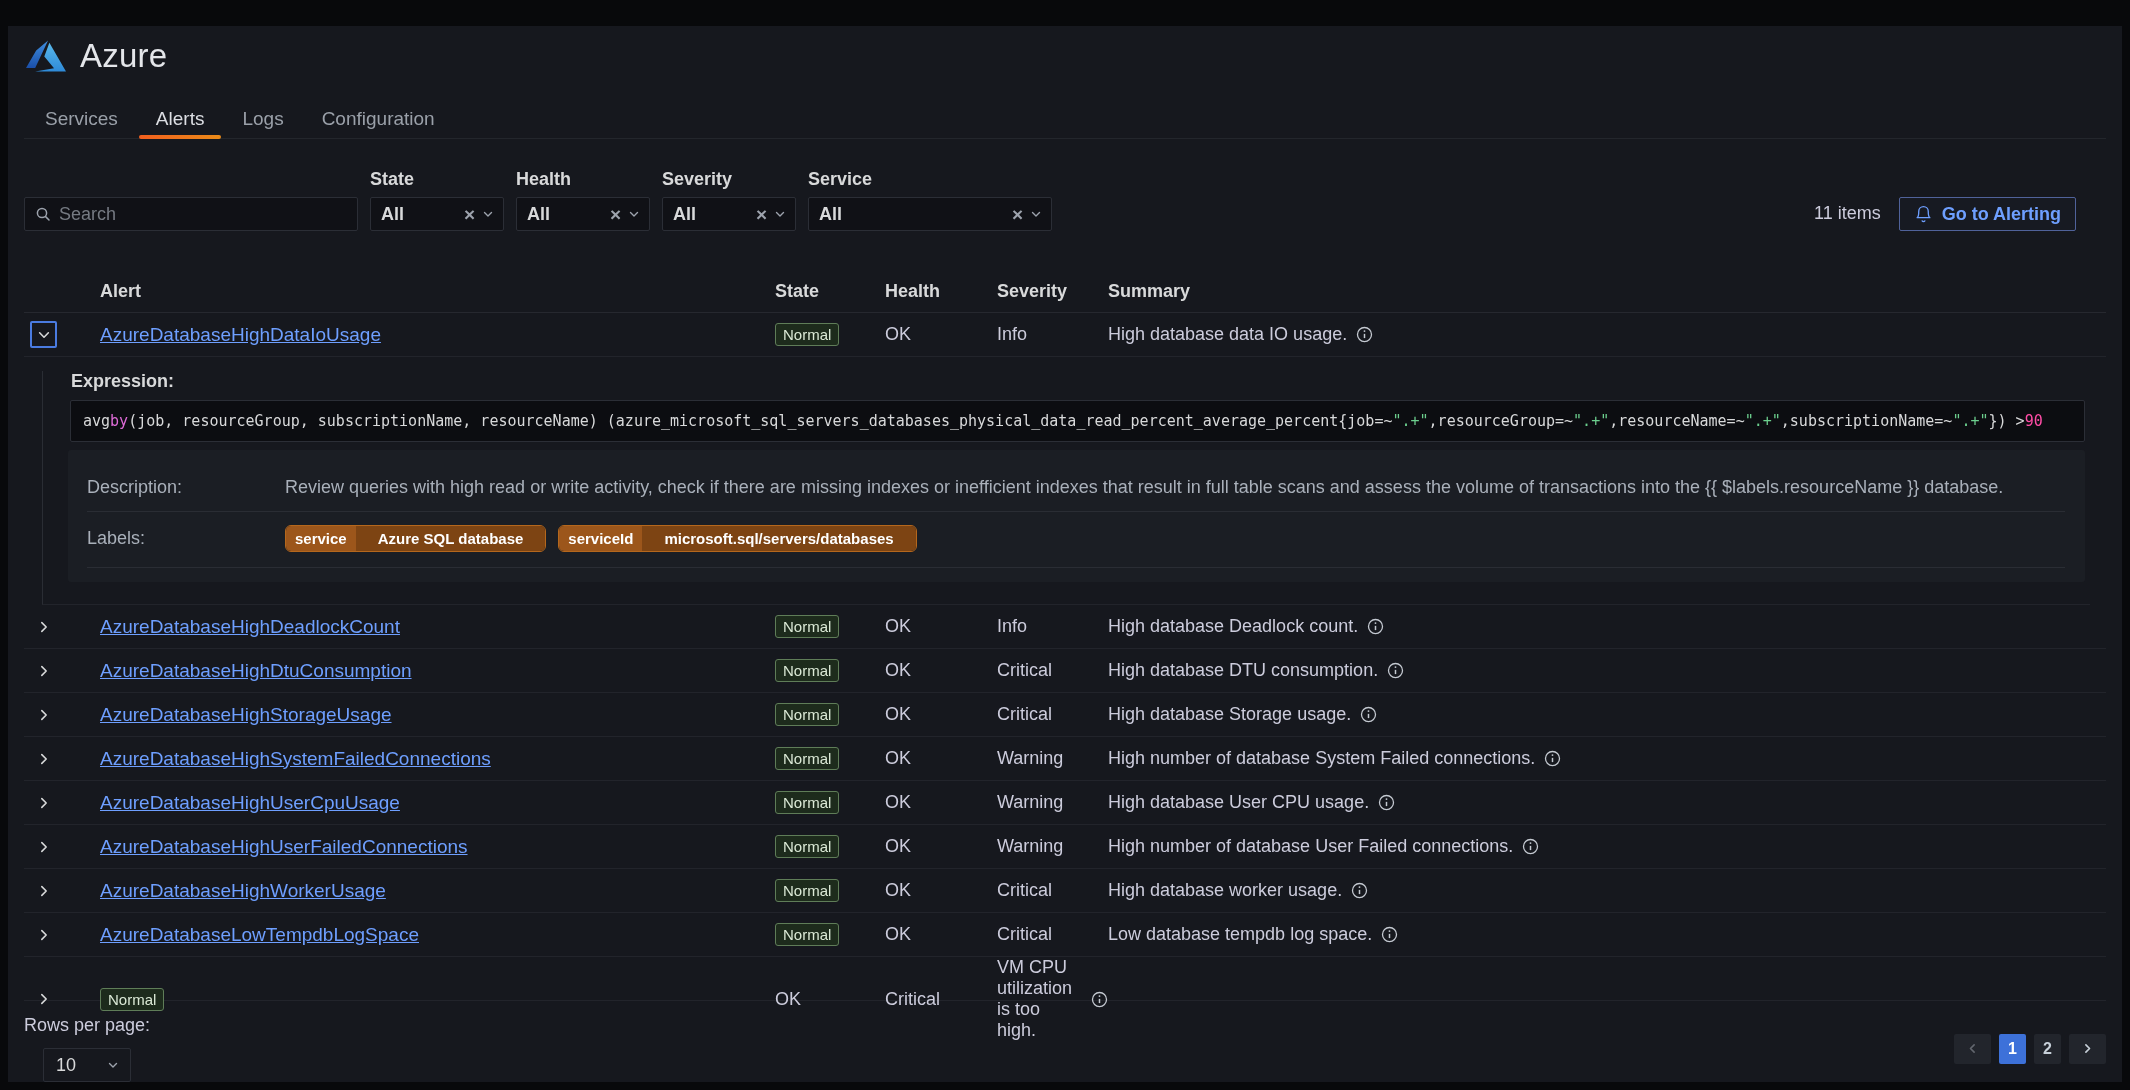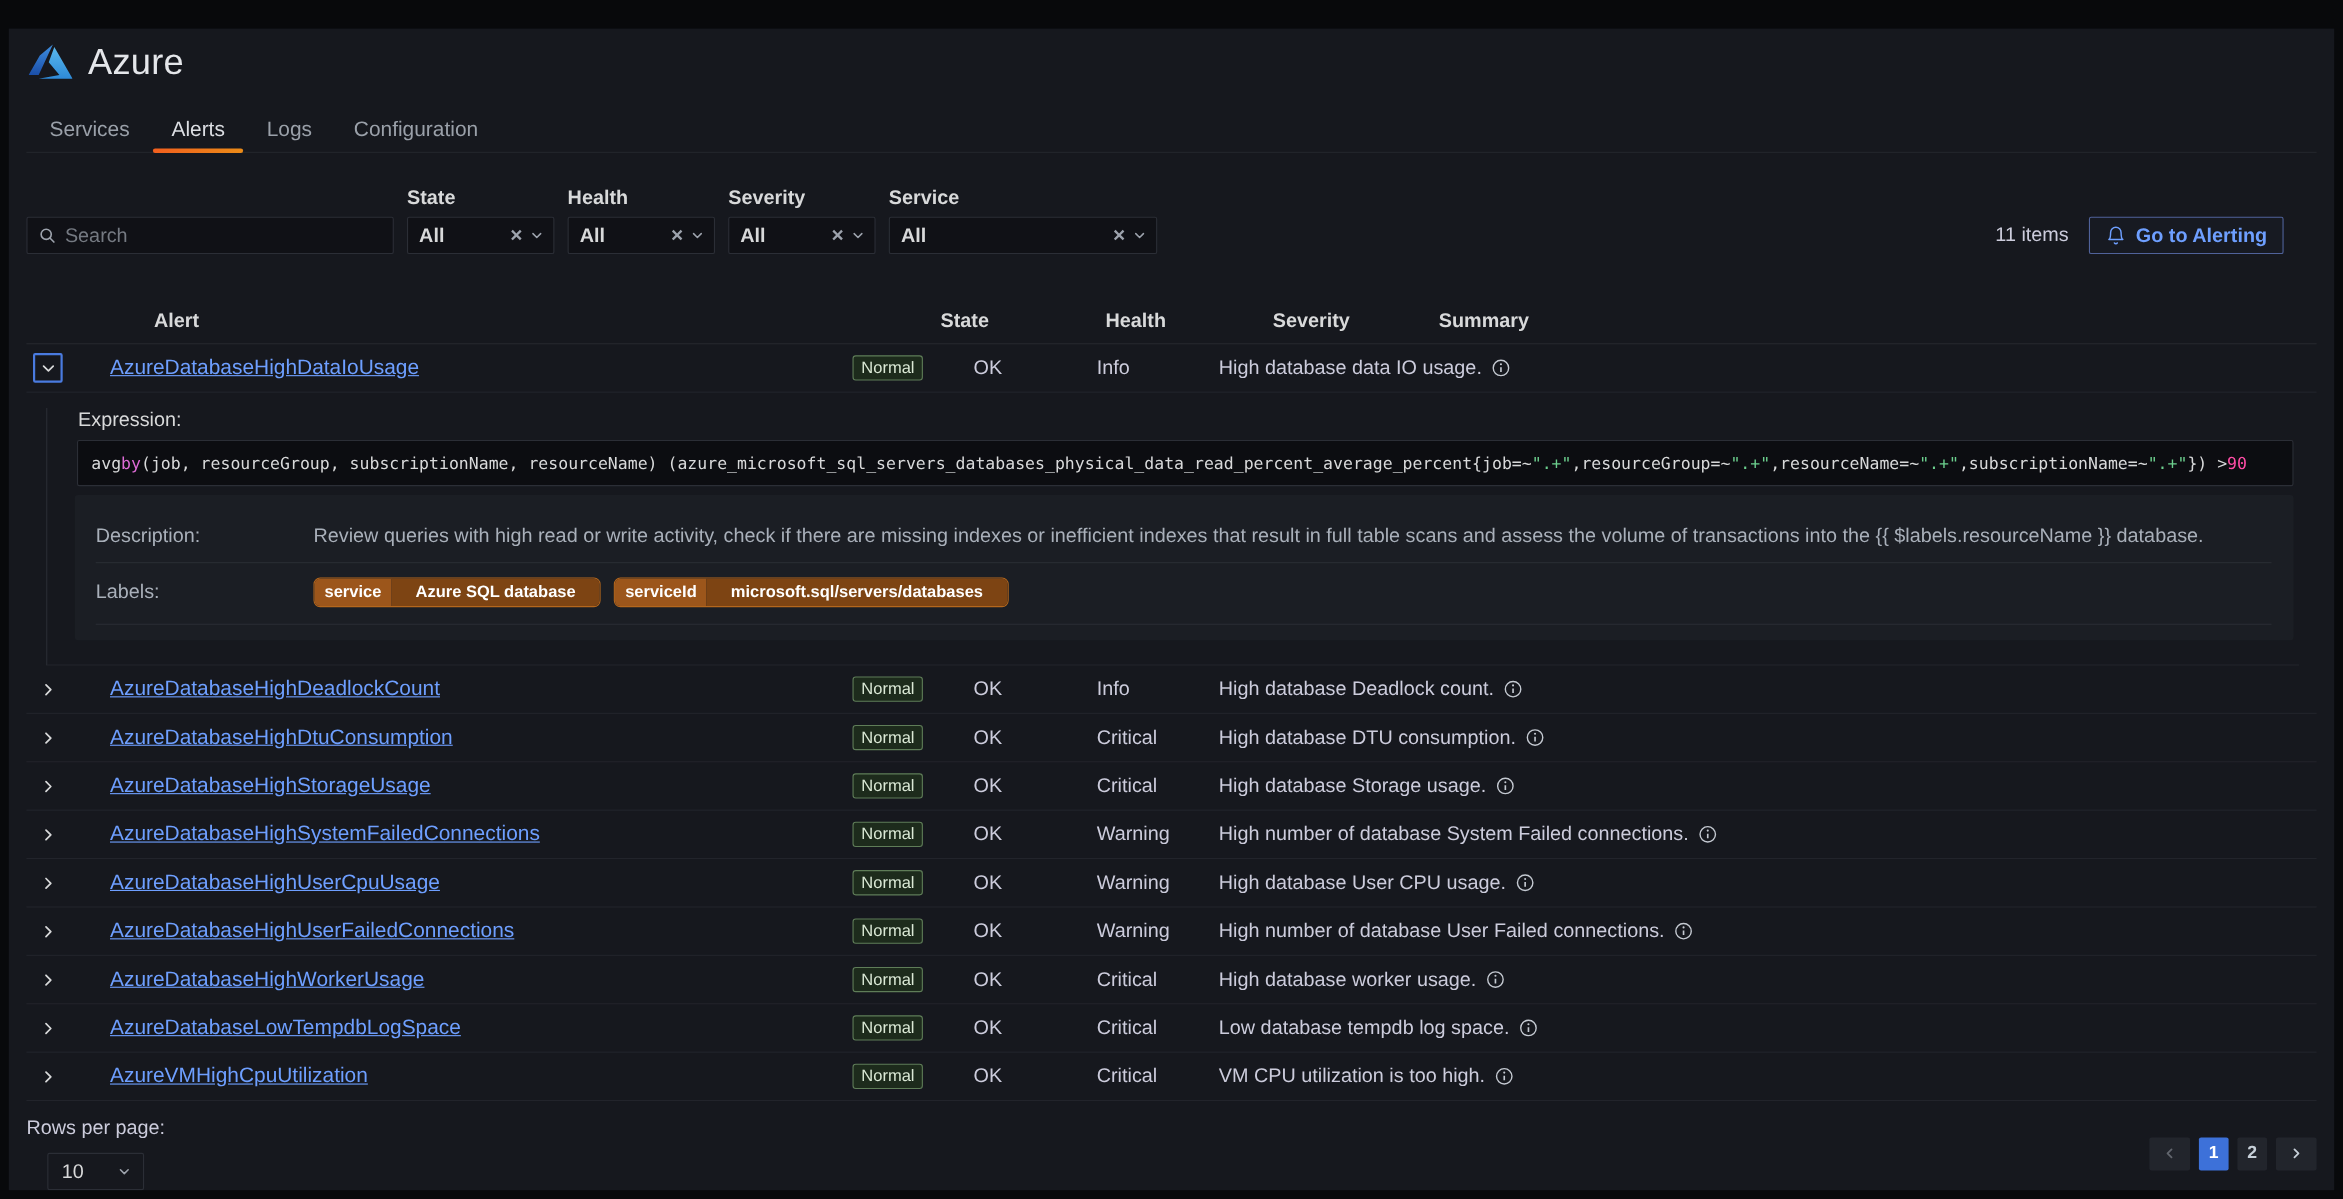--- a/index.html
+++ b/index.html
@@ -39,36 +39,36 @@
   .spacer { flex:1; }
   .items-count { font-size:18px; color:#ccccdc; margin:0 6px 7px 0; }
   .alerting-btn { height:34px; margin:0 30px 0 0; display:flex; align-items:center; gap:9px;
         background:#171a22; border:1px solid #50629a; border-radius:2px; padding:0 14px;
         color:#6e9fff; font-size:18px; font-weight:600; font-family:inherit; cursor:pointer; }
 
   
   .table { margin-top:40px; }
   .trow, .thead-row { display:grid; grid-template-columns:76px 675px 110px 112px 111px 1fr;
         align-items:center; }
-  .thead-row { height:42px; border-bottom:1px solid #26282f;gap:40px; }
+  .thead-row { height:42px; border-bottom:1px solid #26282f; }
   .th { font-size:18px; font-weight:600; color:#d8d9da; }
   .trow { height:44px; border-bottom:1px solid #22242b; font-size:18px; color:#ccccdc; }
   .exp-btn { width:27px; height:27px; margin-left:6px; display:flex; align-items:center;
         justify-content:center; background:transparent; border:none; color:#d8d9da; cursor:pointer; }
   .exp-btn.focused { border:2px solid #4a7be0; border-radius:2px; }
   .alert-link { color:#6e9fff; font-size:19px; text-decoration:underline; cursor:pointer; }
   .badge { display:inline-block; font-size:15px; color:#dbe9d6; background:#1d2b1c;
         border:1px solid #5f7d58; border-radius:3px; padding:2px 7px; }
   .summary-cell { display:flex; align-items:center; gap:9px; }
   .info-icon { color:#c4c9d1; display:flex; }
 
   
   .detail { margin-left:18px; margin-right:16px; border-left:1px solid #2a2d34;
         border-bottom:1px solid #22242b; padding-bottom:22px; }
-  .expr-label { margin:14px 0 8px 28px; font-size:18px; color:#d8d9da; }
+  .expr-label { margin:14px 0 8px 28px; font-size:18px; color:#d8d9da;font-weight:bold; }
   .code-box { margin-left:27px; margin-right:5px; height:42px; background:#0c0d11;
         border:1px solid #2b2e36; border-radius:2px; display:flex; align-items:center;
         padding:0 12px; font-family:"DejaVu Sans Mono", monospace; font-size:15px;
         white-space:nowrap; overflow:hidden; color:#d8d9da; }
   .tok-keyword { color:#dd6bd6; }
   .tok-string  { color:#6ccf8e; }
   .tok-number  { color:#ff4da6; }
   .detail-panel { margin:8px 5px 0 25px; background:#1b1e24; border-radius:3px;
         padding:14px 20px 14px 19px; }
   .d-row { display:grid; grid-template-columns:198px 1fr; align-items:center; padding:13px 0; }
@@ -456,21 +456,20 @@
           </div>
         </div>
         <div class="trow">
           <div>
             <button class="exp-btn">
               <svg viewBox="0 0 16 16" width="14" height="14" fill="none" stroke="currentColor" stroke-width="1.8" stroke-linecap="round" stroke-linejoin="round">
                 <path d="M5.5 3l5 5-5 5"></path>
               </svg>
             </button>
           </div>
-          <div><a class="alert-link">AzureVMHighCpuUtilization</a></div>
           <div><span class="badge">Normal</span></div>
           <div>OK</div>
           <div>Critical</div>
           <div class="summary-cell">
             <span>VM CPU utilization is too high.</span>
             <span class="info-icon">
               <svg viewBox="0 0 16 16" width="17" height="17">
                 <circle cx="8" cy="8" r="6.6" fill="none" stroke="currentColor" stroke-width="1.2"></circle>
                 <line x1="8" y1="7.4" x2="8" y2="11.4" stroke="currentColor" stroke-width="1.4"></line>
                 <circle cx="8" cy="4.8" r="0.9" fill="currentColor"></circle>

